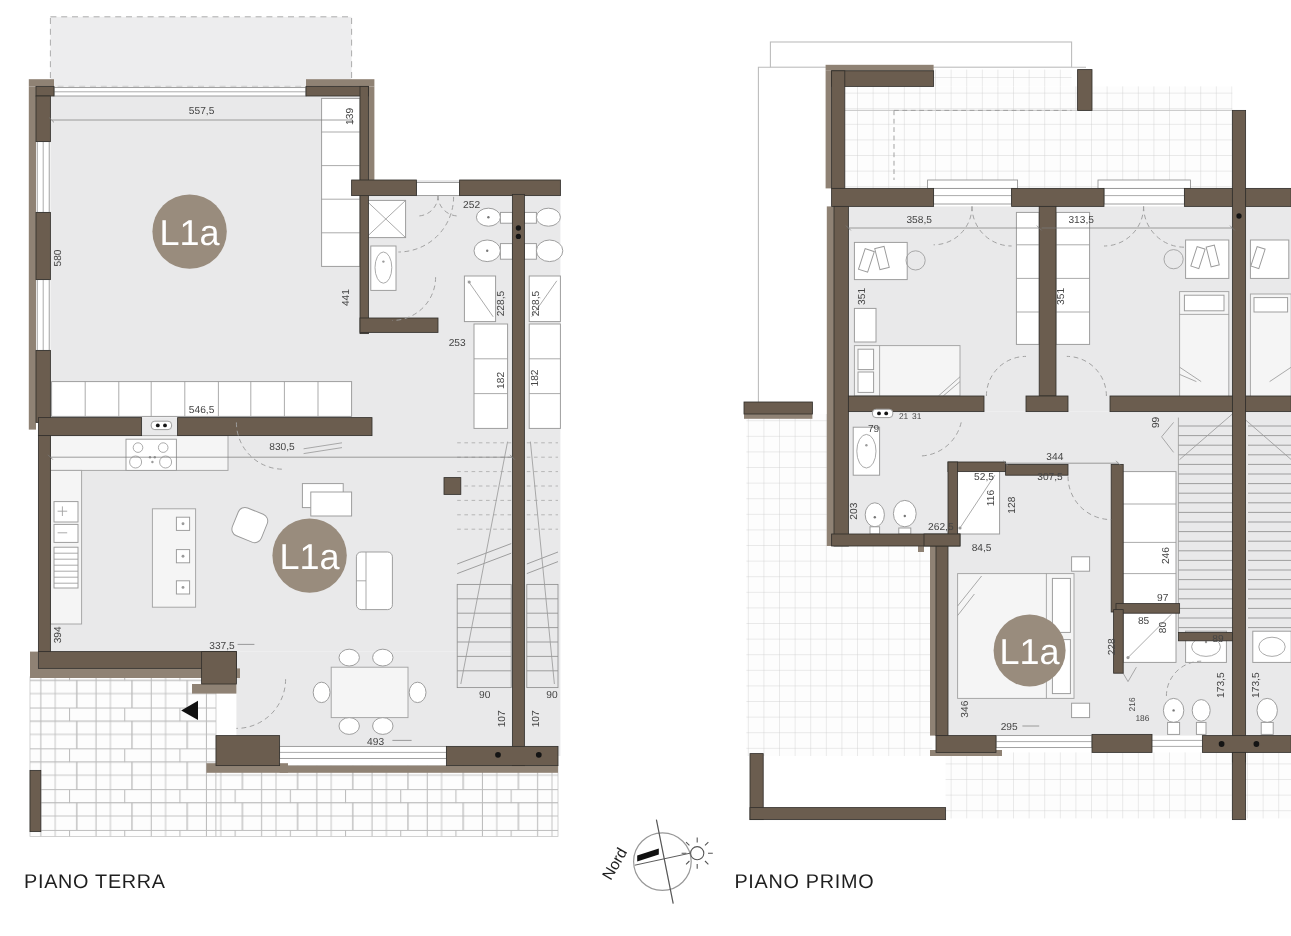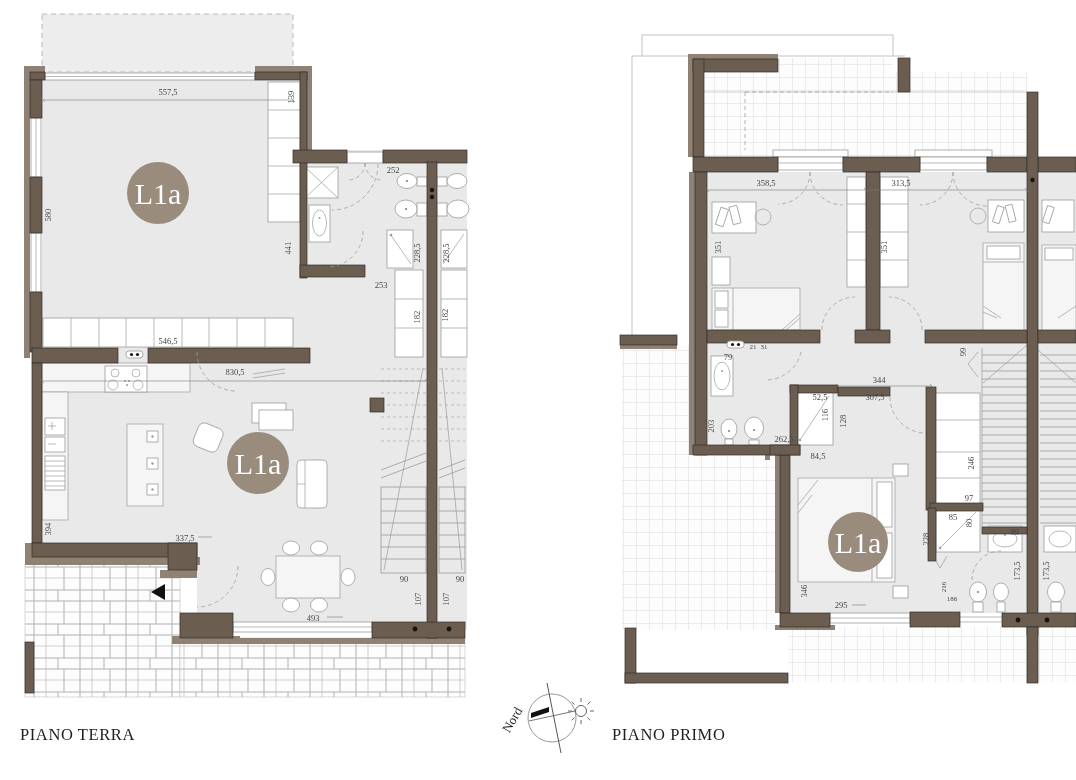--- a/index.html
+++ b/index.html
@@ -1,16 +1,16 @@
 <!DOCTYPE html>
 <html><head>
 <meta charset="utf-8">
 <style>
   html,body{margin:0;padding:0;background:#fff}
-  .canvas{position:relative;width:1076px;height:780px;background:#22c55e;font-family:Liberation Serif, serif;overflow:hidden}
+  .canvas{position:relative;width:1076px;height:780px;background:#22c55e;font-family:Liberation Sans, sans-serif;overflow:hidden}
   svg{display:block}
   .wall{fill:#6b5d4f;stroke:#33302c;stroke-width:.7}
   .band{fill:#8f8274}
   .floor{fill:#e9e9ea}
   .terr{fill:#ededee}
   .fx{fill:#fff;stroke:#9b9b9b;stroke-width:.8}
   .fxf{fill:#f5f5f5;stroke:#a5a5a5;stroke-width:.8}
   .ln{stroke:#9b9b9b;stroke-width:.7;fill:none}
   .lnl{stroke:#c4c4c4;stroke-width:.8;fill:none}
   .win{fill:#fff;stroke:#8e8e8e;stroke-width:.7}

